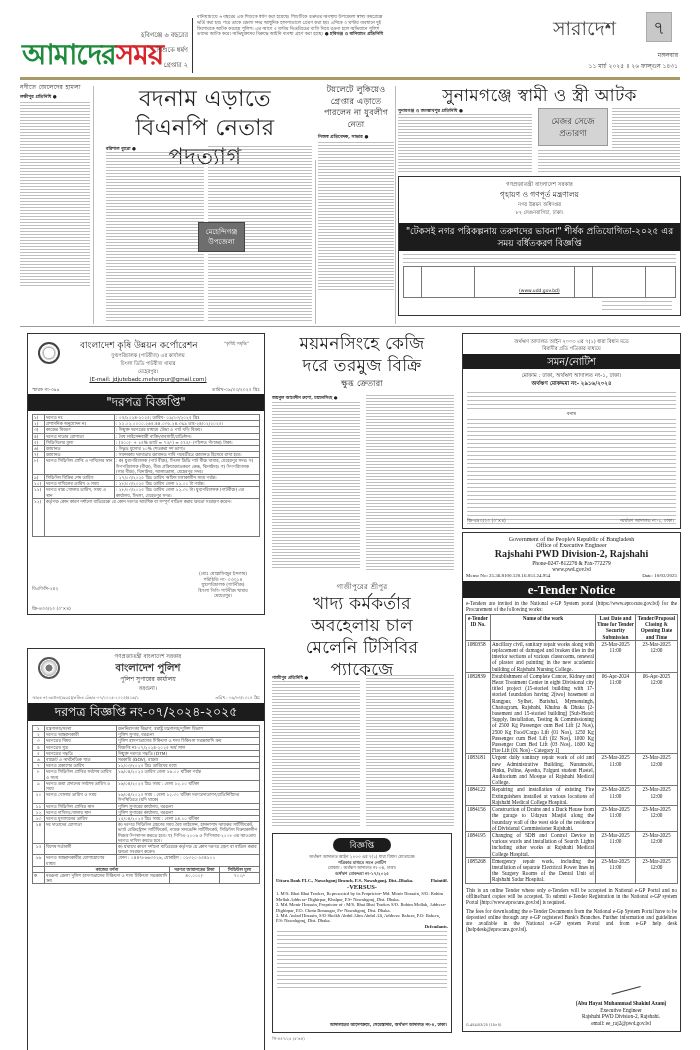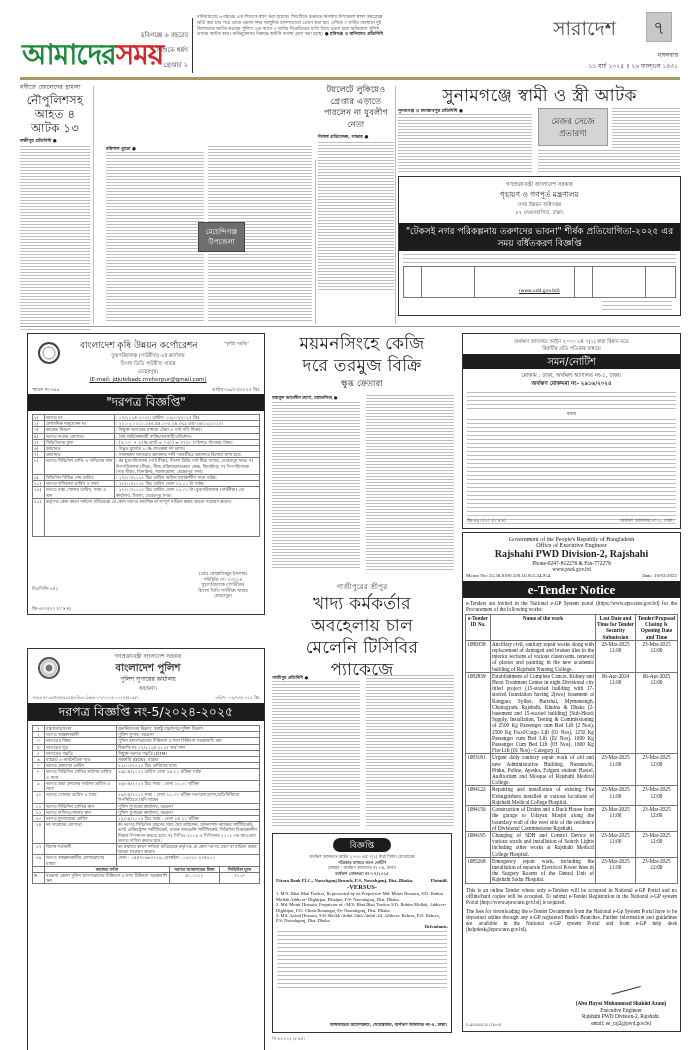--- a/index.html
+++ b/index.html
@@ -34,26 +34,26 @@
   </div>
   <div class="abs" style="left:553px;top:14px;font-size:19px;color:#444;font-weight:300">সারাদেশ</div>
   <div class="abs" style="left:646px;top:12px;width:26px;height:30px;background:#c8c8c8;border:1px solid #aaa;text-align:center;font-size:18px;line-height:30px;color:#333">৭</div>
   <div class="abs" style="right:22px;top:50px;font-size:6px;color:#444">মঙ্গলবার</div>
   <div class="abs" style="right:22px;top:61px;font-size:6px;color:#444">১১ মার্চ ২০২৫ ॥ ২৬ ফাল্গুন ১৪৩১</div>
   <div class="abs" style="left:20px;top:77px;width:660px;height:3px;background:#a89a64"></div>
 </div>
 
 <div class="abs" style="left:20px;top:82px;width:70px;height:242px">
   <div class="hl" style="font-size:6px;line-height:9px;text-align:left;color:#444">নদীতে জেলেদের হামলা</div>
-  <div class="hl" style="font-size:11.5px;line-height:14px;margin-top:2px;font-weight:400">নৌপুলিশসহ আহত ৪ আটক ১৩</div>
   <div style="font-size:4.5px;font-weight:bold;margin-top:3px">লক্ষীপুর প্রতিনিধি ●</div>
   <div class="filler dense" style="height:185px;margin-top:1px"></div>
 </div>
 
 <div class="abs" style="left:96px;top:84px;width:218px;height:240px">
+  <div class="hl" style="font-size:22.5px;line-height:29px;padding:0 8px">বদনাম এড়াতে বিএনপি নেতার পদত্যাগ</div>
   <div class="abs" style="left:10px;top:62px;font-size:4.5px;font-weight:bold">বরিশাল ব্যুরো ●</div>
   <div class="abs filler dense" style="left:10px;top:68px;width:98px;height:170px"></div>
   <div class="abs filler dense" style="left:112px;top:62px;width:104px;height:176px"></div>
   <div class="abs" style="left:102px;top:138px;width:47px;height:30px;background:#6e6e6e;border:1px solid #444;color:#fff;font-size:7px;line-height:10px;text-align:center;padding-top:4px">
     <span>মেহেন্দিগঞ্জ উপজেলা</span>
   </div>
 </div>
 
 <div class="abs" style="left:318px;top:84px;width:76px;height:240px">
   <div class="hl" style="font-size:8px;line-height:11.5px;font-weight:400">টয়লেটে লুকিয়েও গ্রেপ্তার এড়াতে পারলেন না যুবলীগ নেতা</div>
@@ -312,21 +312,21 @@
 <div class="abs box" style="left:27px;top:648px;width:238px;height:488px;border-width:1.5px">
   <div class="abs" style="left:10px;top:8px;width:22px;height:22px;border:2px solid #555;border-radius:50%;background:radial-gradient(circle,#777 25%,#fff 30%,#bbb 60%,#fff 65%)"></div>
   <div class="abs center" style="left:40px;top:4px;width:160px;color:#333">
     <div style="font-size:5.5px">গণপ্রজাতন্ত্রী বাংলাদেশ সরকার</div>
     <div style="font-size:10px;font-weight:bold;line-height:13px">বাংলাদেশ পুলিশ</div>
     <div style="font-size:6px">পুলিশ সুপারের কার্যালয়</div>
     <div style="font-size:5.5px">বরগুনা।</div>
   </div>
   <div class="abs" style="left:4px;top:46px;font-size:4px;color:#444">স্মারক নং-বরগুনা(হেডঃ)/লজিক টেন্ডার-০৭/২০২৪-২০২৫/৪১৬/১</div>
   <div class="abs" style="right:4px;top:46px;font-size:4px;color:#444">তারিখ : ০৯/০৩/২০২৫ খ্রিঃ</div>
-  <div class="abs blackbar" style="left:0;top:54px;width:100%;font-size:12.5px;line-height:18px;font-weight:normal">দরপত্র বিজ্ঞপ্তি নং-5/২০২৪-২০২৫</div>
+  <div class="abs blackbar" style="left:0;top:54px;width:100%;font-size:12.5px;line-height:18px;font-weight:normal">দরপত্র বিজ্ঞপ্তি নং-০৭/২০২৪-২০২৫</div>
   <div class="abs" style="left:4px;top:76px;width:228px">
     <table>
       <tbody id="police-rows">
           <tr>
             <td style="width:12px;text-align:center">১</td>
             <td style="width:72px">মন্ত্রণালয়/সংস্থা</td>
             <td>জননিরাপত্তা বিভাগ, স্বরাষ্ট্র মন্ত্রণালয়/পুলিশ বিভাগ</td>
           </tr>
           <tr>
             <td style="width:12px;text-align:center">২</td>

